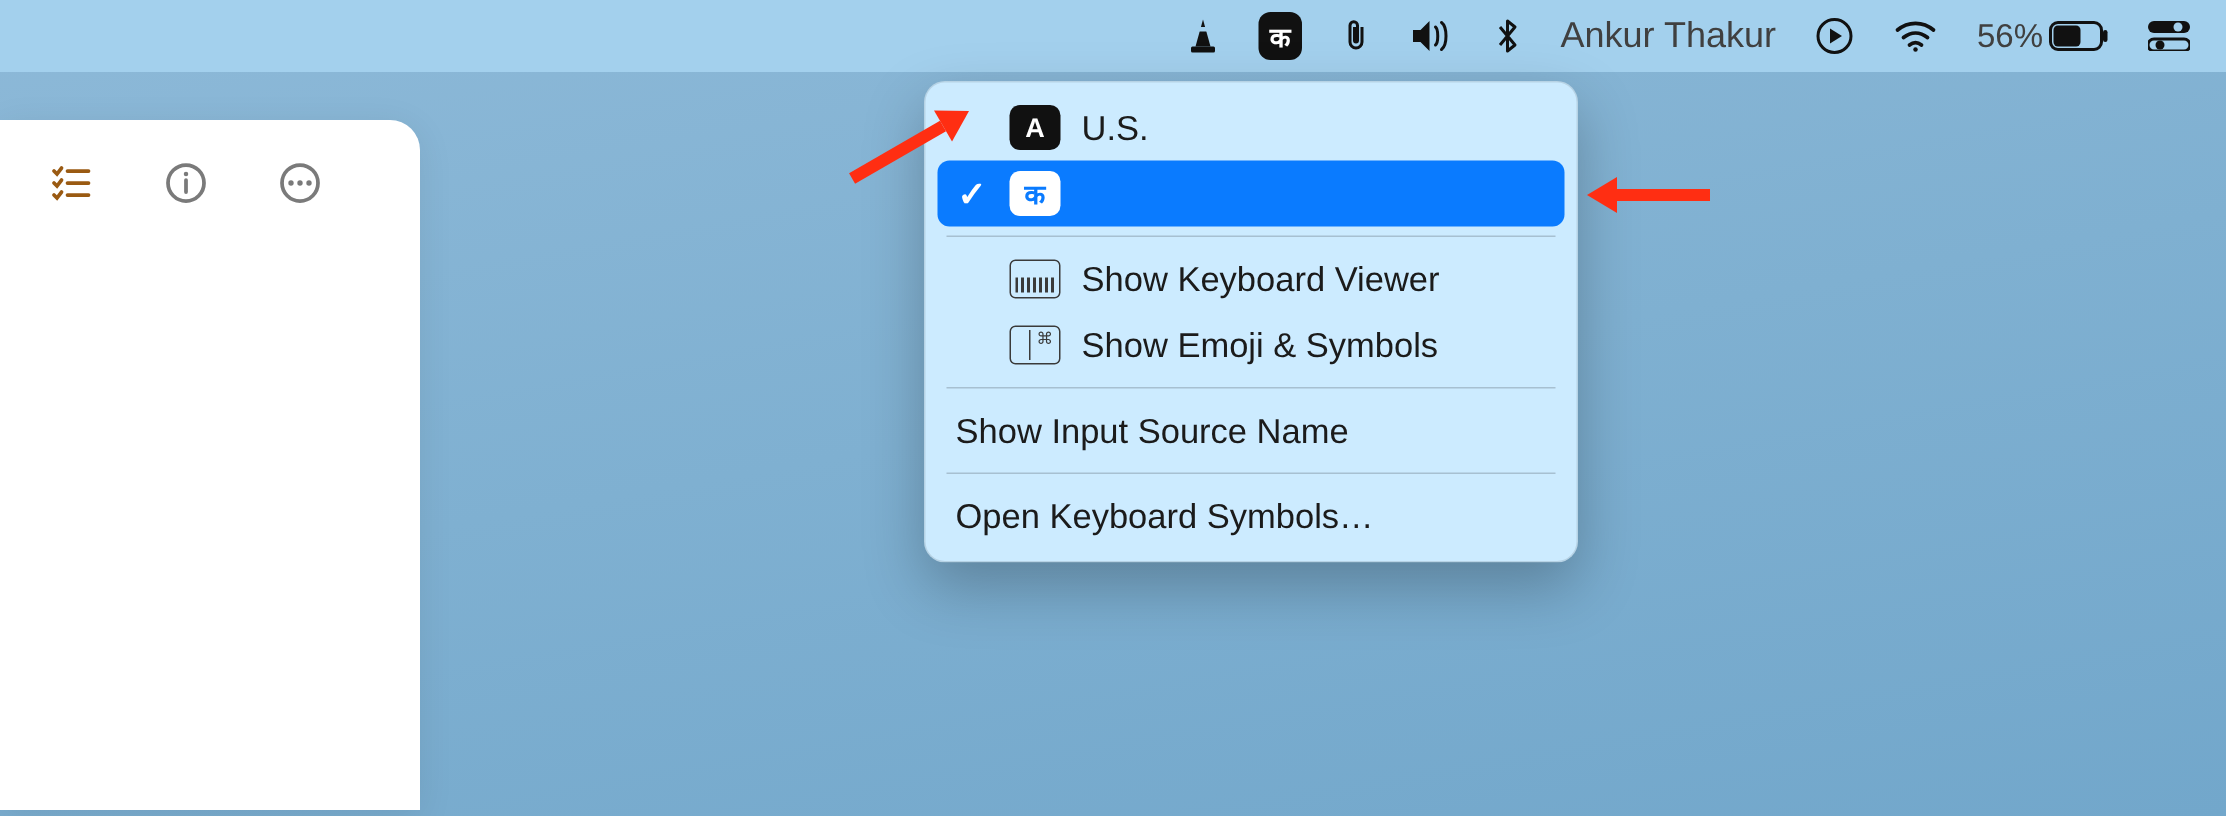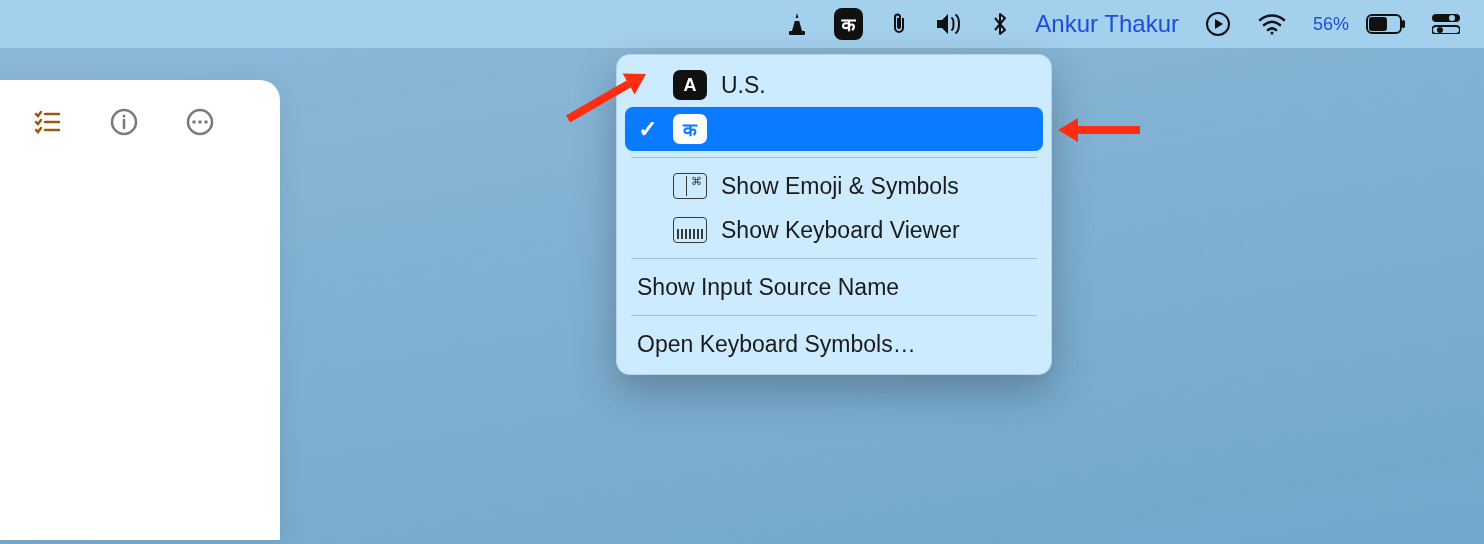--- a/index.html
+++ b/index.html
@@ -24,34 +24,34 @@
     padding: 0 14px 0 0;
     z-index: 5;
   }
   .menubar-right {
     margin-left: auto;
     display: flex; align-items: center; gap: 26px;
     padding-right: 10px;
   }
   .menubar-item {
     display: flex; align-items: center; justify-content: center;
-    color: #1d4ed8; font-size: 22px;
+    color: #404040; font-size: 22px;
   }
   .input-menu-active {
     background: #111;
     color: #fff;
     border-radius: 8px;
     padding: 3px 8px;
     height: 32px;
     display:flex; align-items:center; justify-content:center;
     font-weight:600;
   }
   .input-menu-active span { font-size:18px; }
   .username { font-size: 24px; }
-  .battery-wrap { display:flex; align-items:center; gap:17px; font-size:18px; }
+  .battery-wrap { display:flex; align-items:center; gap:4px; font-size:22px; }
 
   
   .app-card {
     position: absolute;
     top: 80px; left: 0;
     width: 280px; height: 460px;
     background: #fff;
     border-top-right-radius: 20px;
     z-index: 2;
     box-shadow: 0 4px 24px rgba(0,0,0,0.08);
@@ -250,27 +250,27 @@
     <span class="dd-badge dd-badge-dark">A</span>
     <span>U.S.</span>
   </div>
   <div class="dd-item selected">
     <span class="dd-check">✓</span>
     <span class="dd-badge dd-badge-light">क</span>
   </div>
   <div class="dd-sep"></div>
   <div class="dd-item">
     <span class="dd-spacer"></span>
+    <span class="dd-option-icon viewer"></span>
+    <span>Show Keyboard Viewer</span>
+  </div>
+  <div class="dd-item">
+    <span class="dd-spacer"></span>
     <span class="dd-option-icon emoji"></span>
     <span>Show Emoji &amp; Symbols</span>
-  </div>
-  <div class="dd-item">
-    <span class="dd-spacer"></span>
-    <span class="dd-option-icon viewer"></span>
-    <span>Show Keyboard Viewer</span>
   </div>
   <div class="dd-sep"></div>
   <div class="dd-item plain">
     <span>Show Input Source Name</span>
   </div>
   <div class="dd-sep"></div>
   <div class="dd-item plain">
     <span>Open Keyboard Symbols…</span>
   </div>
 </div>

